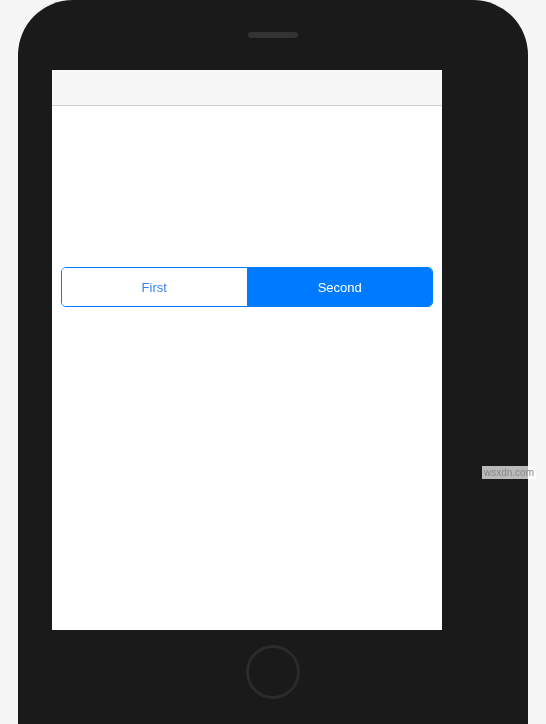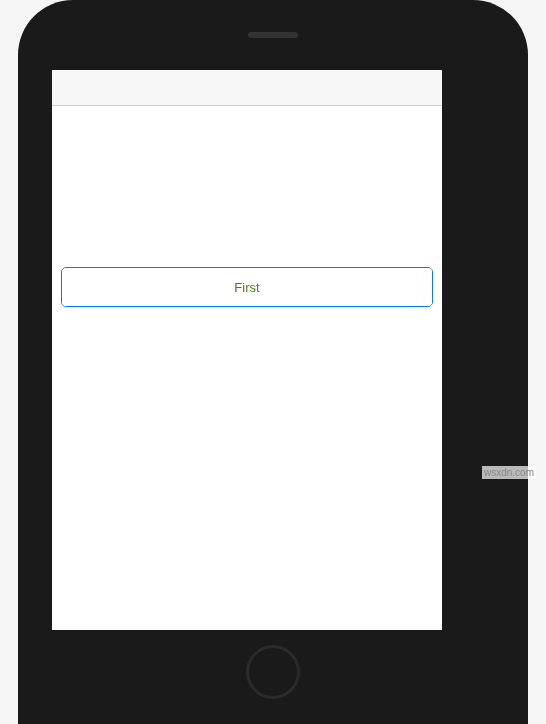--- a/index.html
+++ b/index.html
@@ -74,21 +74,21 @@
       flex: 1;
       display: flex;
       align-items: center;
       justify-content: center;
       font-size: 13px;
       cursor: pointer;
       user-select: none;
     }
     .segment.unselected {
       background: #ffffff;
-      color: #4d7c0f;
+      color: #3b82f6;
     }
     .segment.selected {
       background: #007aff;
       color: #ffffff;
     }
     .segment + .segment {
       border-left: 1px solid #007aff;
     }
     .home-button-area {
       position: absolute;
@@ -127,20 +127,23 @@
   </div>
 
   <div class="screen">
     <div class="navbar"></div>
 
     <div class="content">
       <div class="segmented-control">
         <div class="segment unselected">
           <span>First</span>
         </div>
+        <div class="segment selected">
+          <span>Second</span>
+        </div>
       </div>
     </div>
   </div>
 
   <div class="home-button-area">
     <div class="home-button"></div>
   </div>
 </div>
 
 <div class="watermark">wsxdn.com</div>

